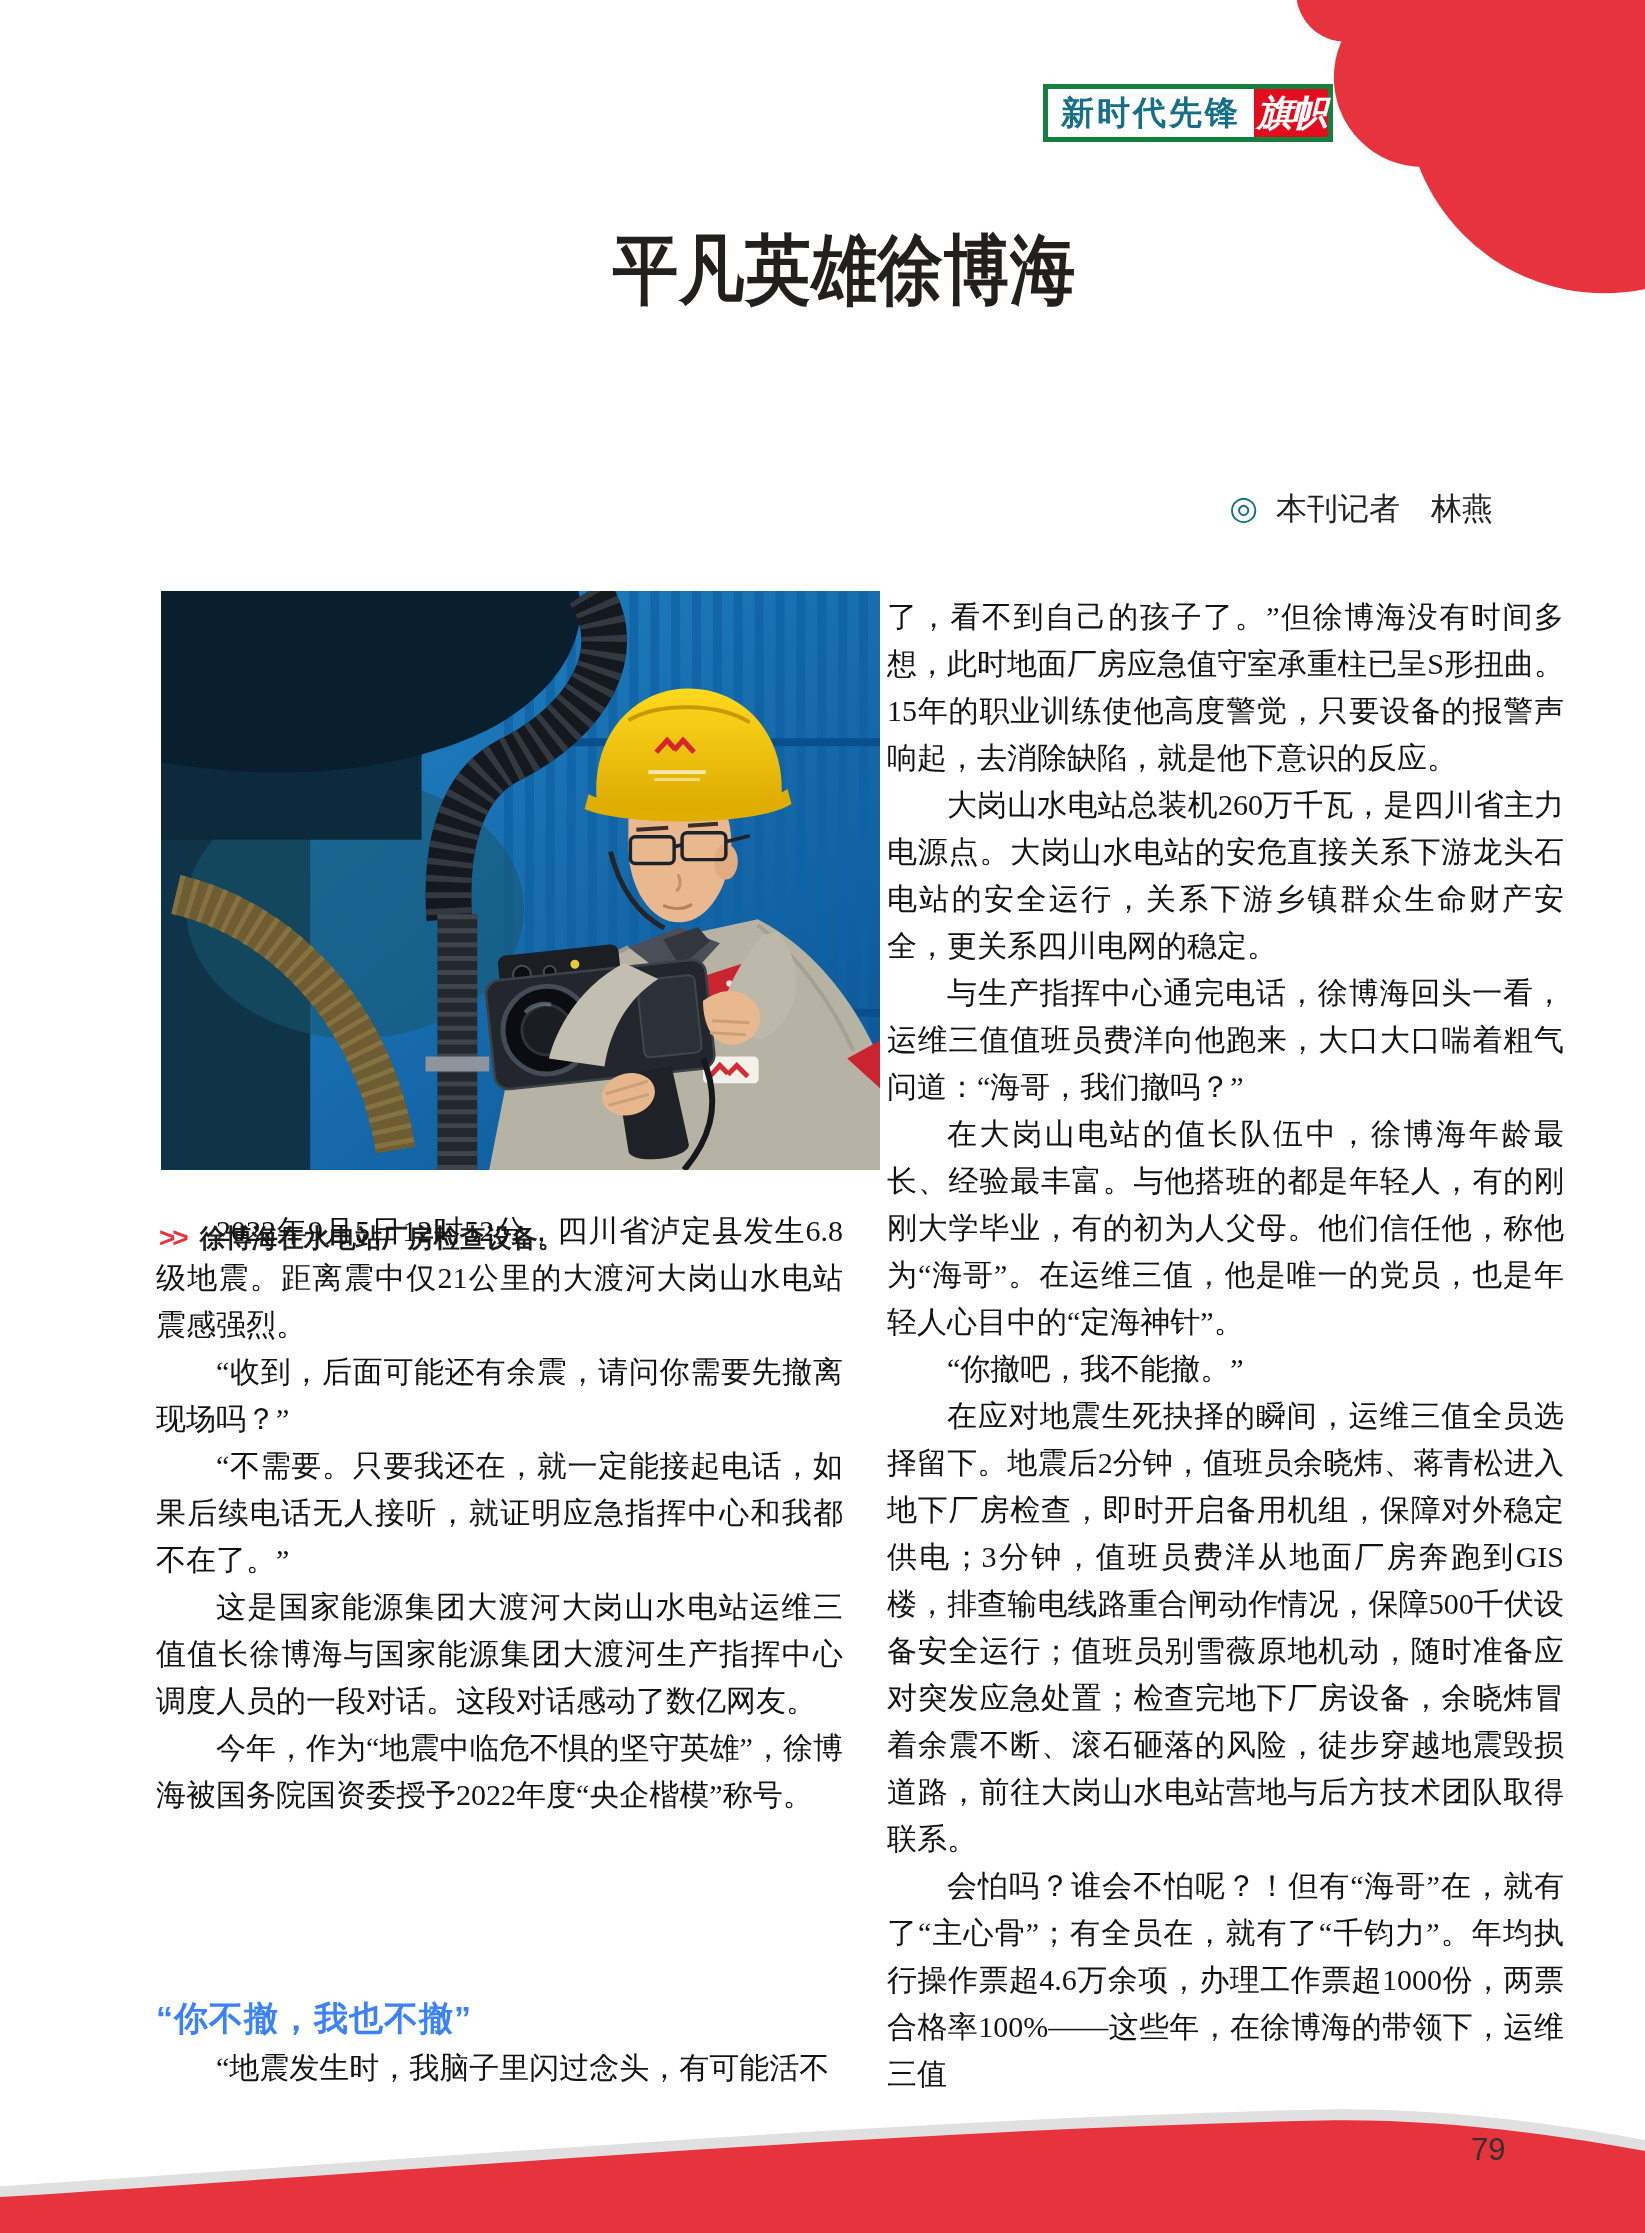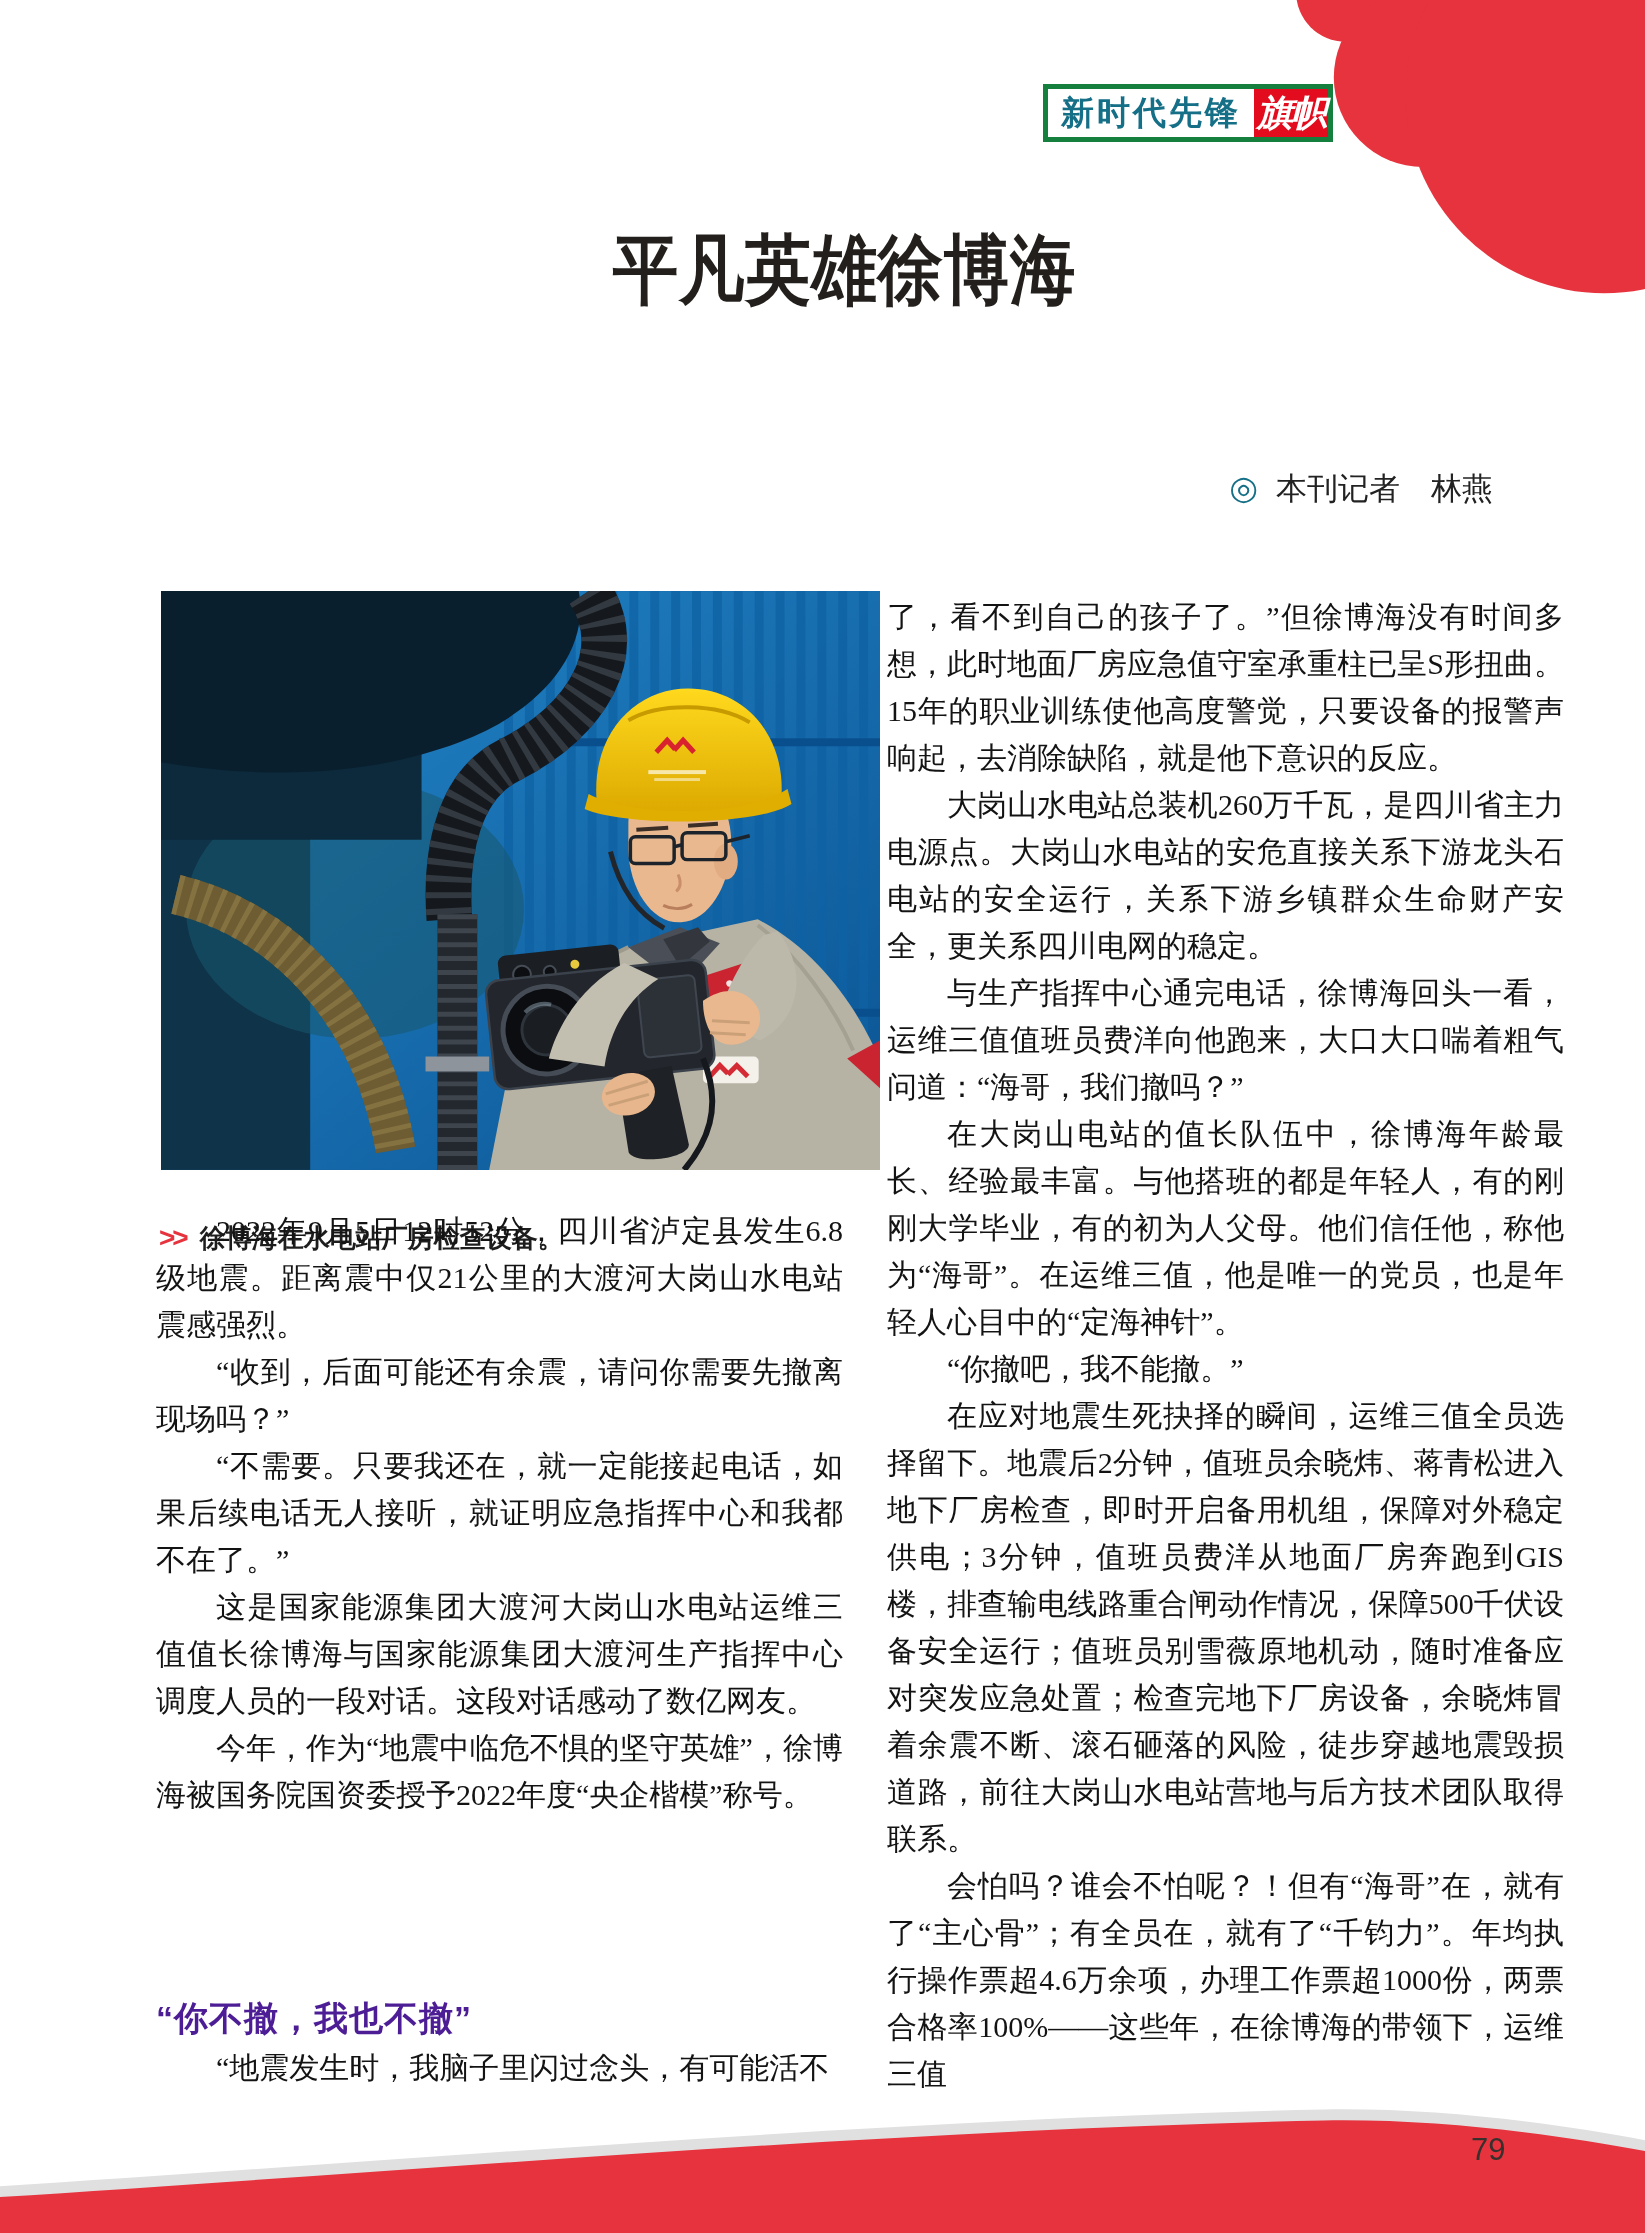--- a/index.html
+++ b/index.html
@@ -13,39 +13,39 @@
               font-family:"Liberation Sans","DejaVu Sans",sans-serif;font-weight:bold;
               font-size:33px;color:#156f86;letter-spacing:3px;white-space:nowrap;}
   .badge-right{width:74px;display:flex;align-items:center;justify-content:center;
                background:#e30c1e;color:#fff;font-size:36px;font-weight:bold;font-style:italic;
                font-family:Liberation Mono, monospace;letter-spacing:-2px;}
   
   .title{position:absolute;left:144px;top:225px;width:1401px;text-align:center;margin:0;
          font-family:"Liberation Sans","DejaVu Sans",sans-serif;font-weight:bold;
          font-size:76px;color:#231f1c;line-height:90px;}
   .title span{display:inline-block;transform:scaleX(.86);transform-origin:center;letter-spacing:1px;}
-  .byline{position:absolute;top:468px;right:153px;font-size:31px;color:#222;white-space:nowrap;margin-left:39px;}
+  .byline{position:absolute;top:488px;right:153px;font-size:31px;color:#222;white-space:nowrap;margin-left:39px;}
   .byline .ring{color:#156f86;font-size:33px;margin-right:18px;}
   
   .photo{position:absolute;left:161px;top:591px;width:719px;height:579px;overflow:hidden;background:#0d5796;}
   .caption{position:absolute;left:159px;top:1221px;width:706px;
            font-family:"Liberation Sans","DejaVu Sans",sans-serif;font-weight:bold;
            font-size:26px;color:#1d1d1d;}
   .caption .mark{color:#e6333e;letter-spacing:-3px;margin-right:14px;font-size:28px;}
   
   .col{position:absolute;font-size:30px;line-height:47px;color:#131313;
        text-align:justify;word-break:break-all;}
   .col-left{left:156px;top:1176px;width:687px;margin-top:31px;}
   .col-left2{left:156px;top:2044px;width:687px;}
   .col-right{left:887px;top:593px;width:677px;}
   .para{margin:0;}
   .para.ind{text-indent:2em;}
   .section-header{position:absolute;left:156px;top:1996px;margin:0;
         font-family:"Liberation Sans","DejaVu Sans",sans-serif;
-        font-size:34px;font-weight:bold;color:#4c1d95;letter-spacing:1px;}
+        font-size:34px;font-weight:bold;color:#3b82f6;letter-spacing:1px;}
   
   .bottom-wave{position:absolute;left:0;top:1990px;width:1646px;height:244px;pointer-events:none;}
   .pagenum{position:absolute;left:1471px;top:2132px;width:70px;text-align:left;
            font-family:"Liberation Sans","DejaVu Sans",sans-serif;
            font-size:31px;color:#38302d;}
 </style>
 </head>
 <body>
 
 <div class="page">

